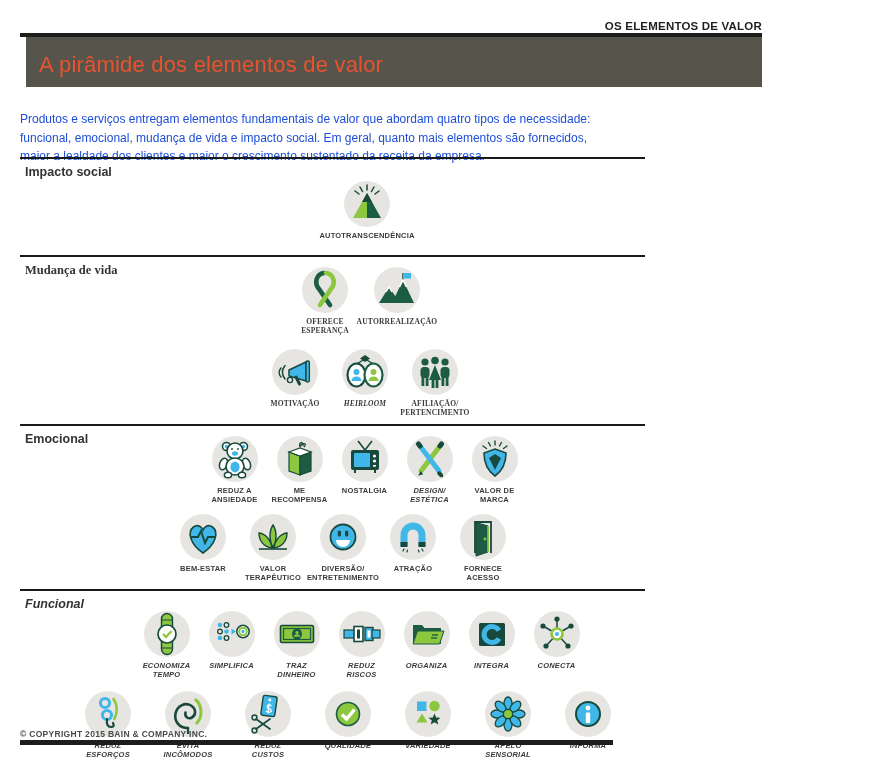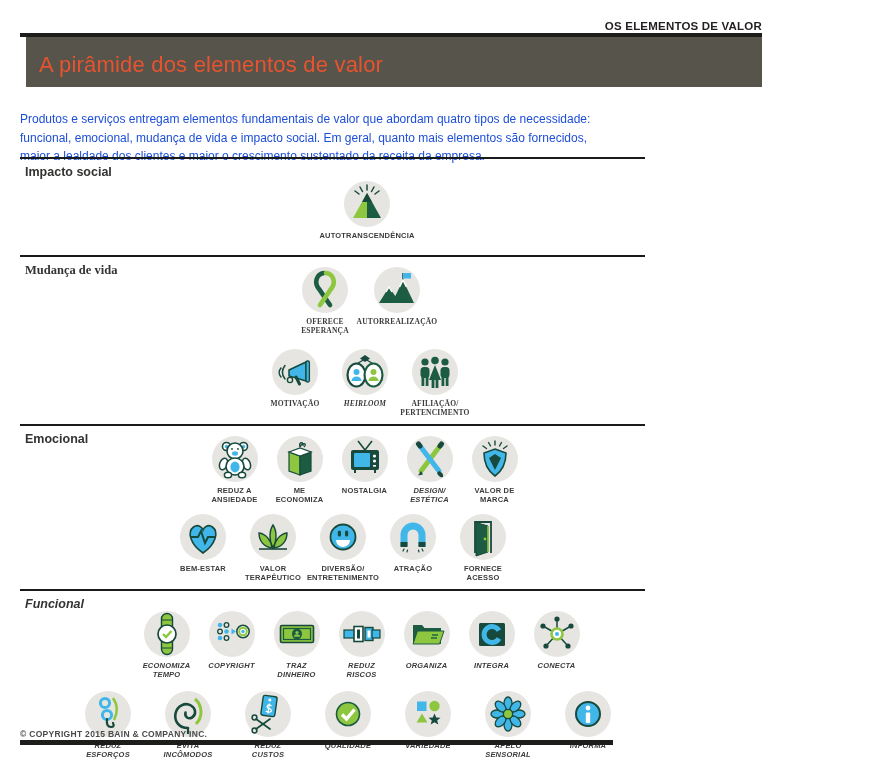--- a/index.html
+++ b/index.html
@@ -185,21 +185,21 @@
         <div class="cell">
           <div class="circle">
             <svg width="44" height="44" viewBox="0 0 44 44">
               <polygon points="11,15 22,19 22,38 11,34" fill="#8dc63f" stroke="#17493c" stroke-width="1.2"></polygon>
               <polygon points="33,15 22,19 22,38 33,34" fill="#1c5c43" stroke="#17493c" stroke-width="1.2"></polygon>
               <polygon points="11,15 22,11 33,15 22,19" fill="#fff" stroke="#17493c" stroke-width="1.2"></polygon>
               <path d="M22 10 c-2 -5 4 -6 3 -1 m-3 1 c2 -5 8 -4 4 0" fill="none" stroke="#17493c" stroke-width="1.3"></path>
             </svg>
           </div>
           <div class="lbl">ME
-ECONOMIZA</div>
+RECOMPENSA</div>
         </div>
         <div class="cell">
           <div class="circle">
             <svg width="44" height="44" viewBox="0 0 44 44">
               <line x1="22" y1="13" x2="15" y2="4" stroke="#17493c" stroke-width="1.6"></line>
               <line x1="22" y1="13" x2="29" y2="4" stroke="#17493c" stroke-width="1.6"></line>
               <rect x="8" y="13" width="28" height="20" rx="2" fill="#17493c"></rect>
               <rect x="11" y="16" width="16" height="14" rx="1" fill="#41b6e8"></rect>
               <circle cx="31.5" cy="19" r="1.6" fill="#fff"></circle>
                 <circle cx="31.5" cy="24" r="1.6" fill="#fff"></circle>
@@ -337,21 +337,21 @@
               <circle cx="10" cy="19.5" r="2.3" fill="none" stroke="#17493c" stroke-width="1.3"></circle>
                 <circle cx="16.5" cy="19.5" r="2.3" fill="#41b6e8"></circle>
               <circle cx="10" cy="26" r="2.3" fill="#41b6e8"></circle>
                 <circle cx="16.5" cy="26" r="2.3" fill="none" stroke="#17493c" stroke-width="1.3"></circle>
               <polygon points="21.5,16.5 26,19.5 21.5,22.5" fill="#41b6e8"></polygon>
               <circle cx="33" cy="19.5" r="6.2" fill="#fff" stroke="#17493c" stroke-width="1.5"></circle>
               <circle cx="33" cy="19.5" r="3.8" fill="none" stroke="#8dc63f" stroke-width="2"></circle>
               <circle cx="33" cy="19.5" r="1.7" fill="#41b6e8"></circle>
             </svg>
           </div>
-          <div class="lbl">COPYRIGHT</div>
+          <div class="lbl">SIMPLIFICA</div>
         </div>
         <div class="cell">
           <div class="circle">
             <svg width="44" height="44" viewBox="0 0 44 44">
               <rect x="5.5" y="13.5" width="33" height="17" rx="1.5" fill="#8dc63f" stroke="#17493c" stroke-width="1.6"></rect>
               <rect x="8.5" y="16.5" width="27" height="11" fill="none" stroke="#1c5c43" stroke-width="1.2"></rect>
               <ellipse cx="22" cy="22" rx="5" ry="5.5" fill="#1c5c43"></ellipse>
               <circle cx="22" cy="20.5" r="1.6" fill="#8dc63f"></circle>
               <path d="M18.8 24.8 a3.2 2.6 0 0 1 6.4 0 z" fill="#8dc63f"></path>
             </svg>

